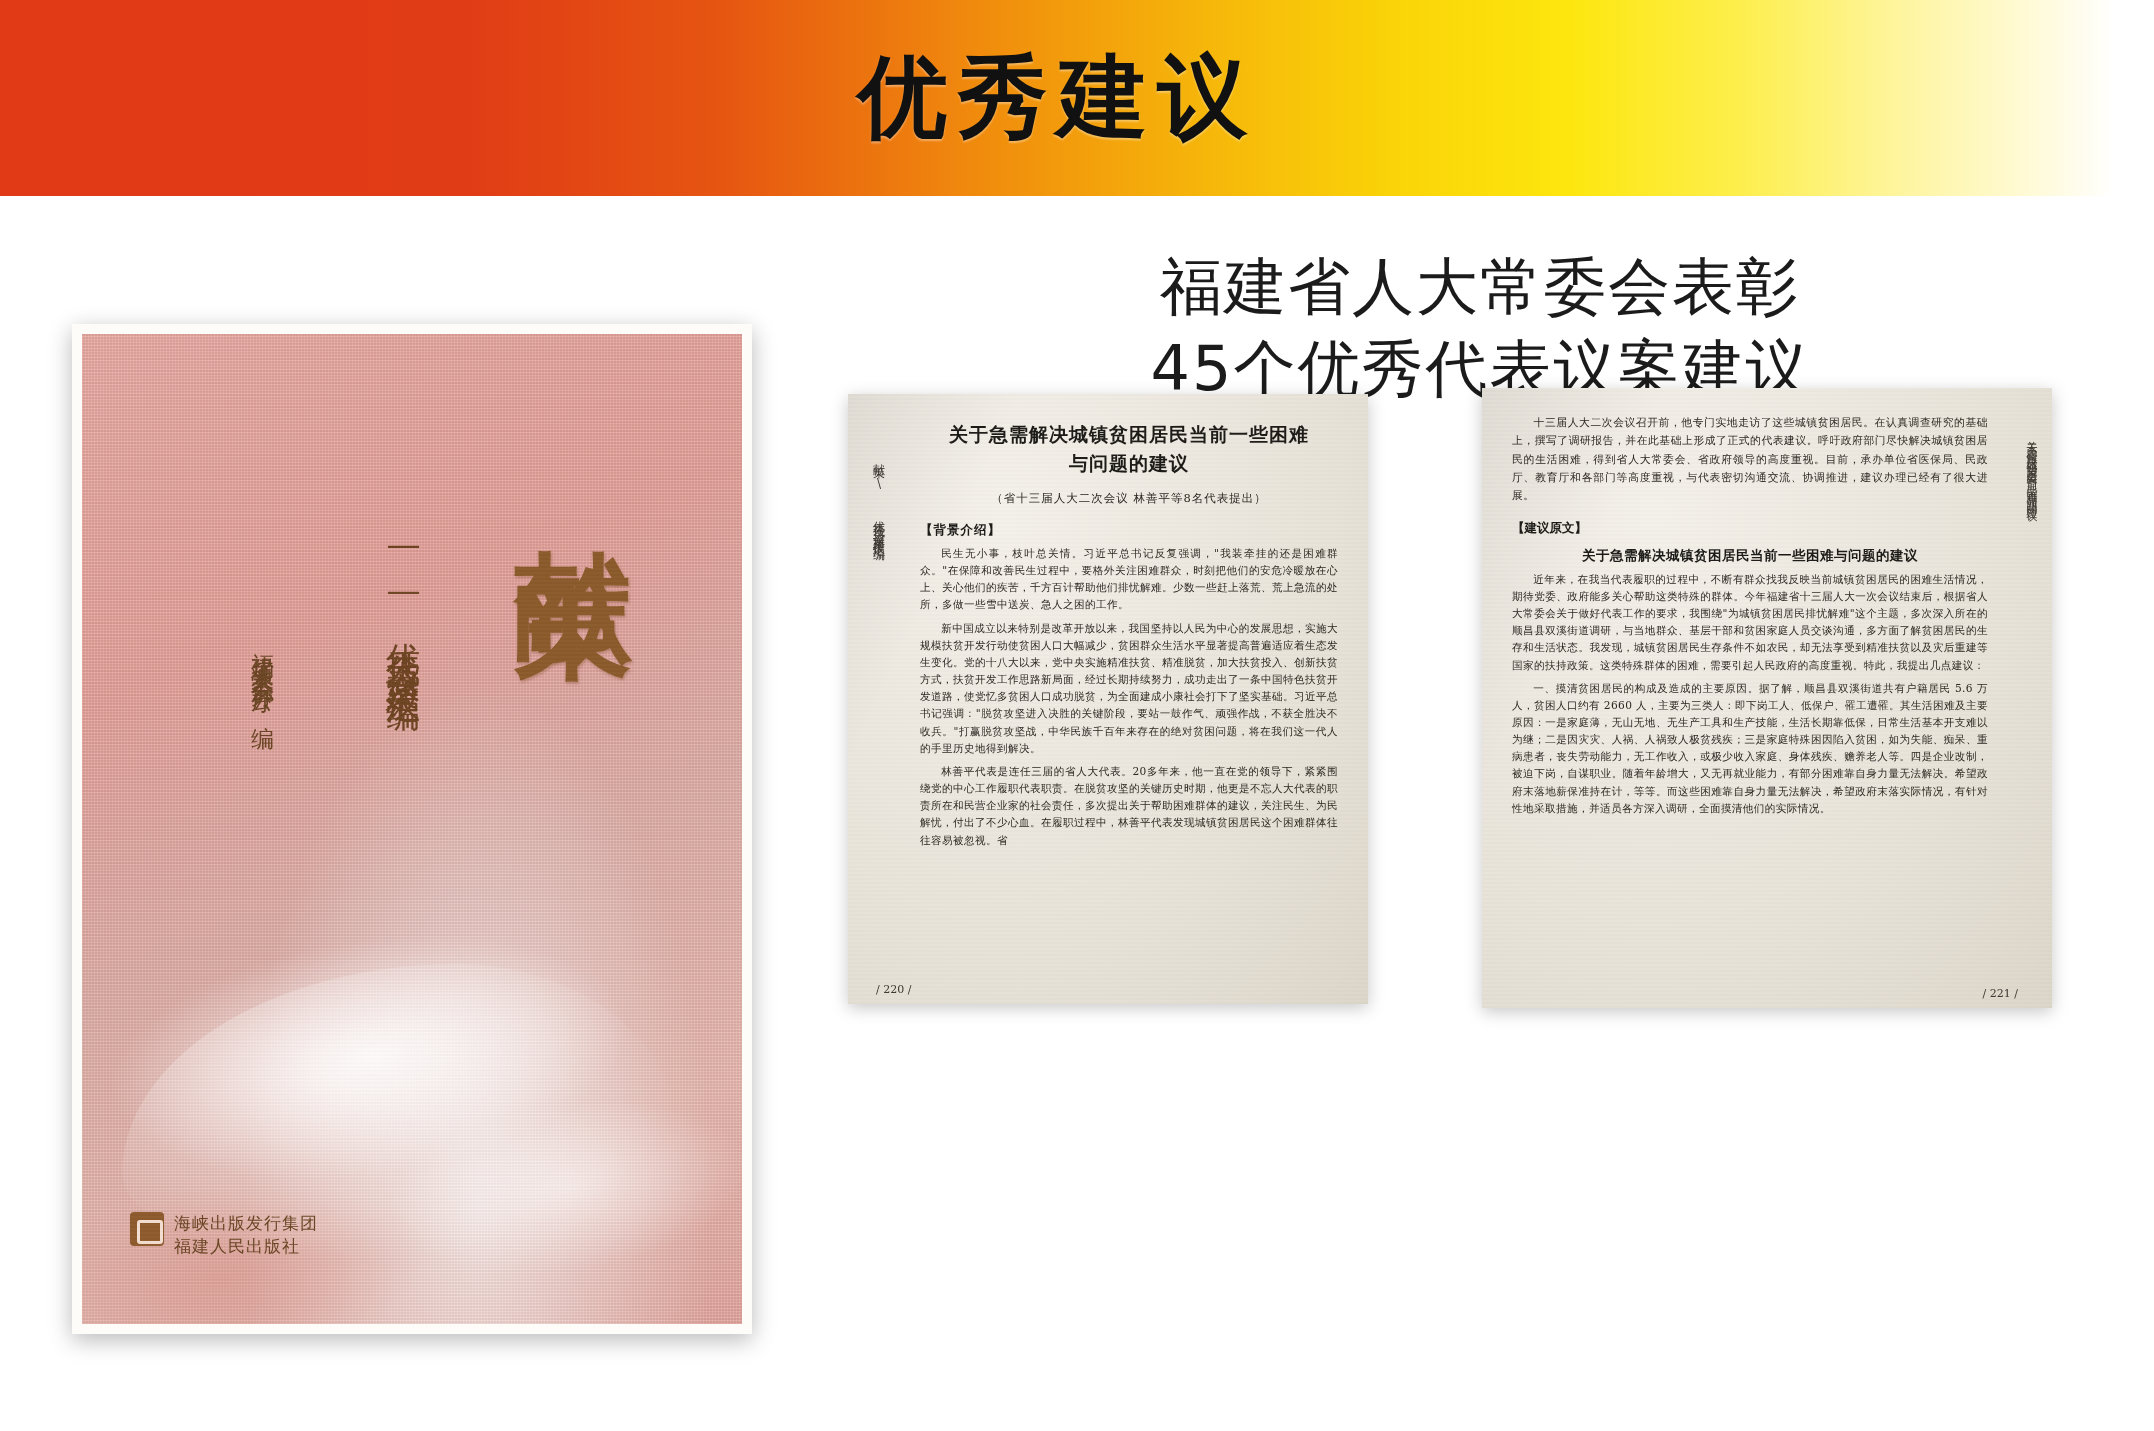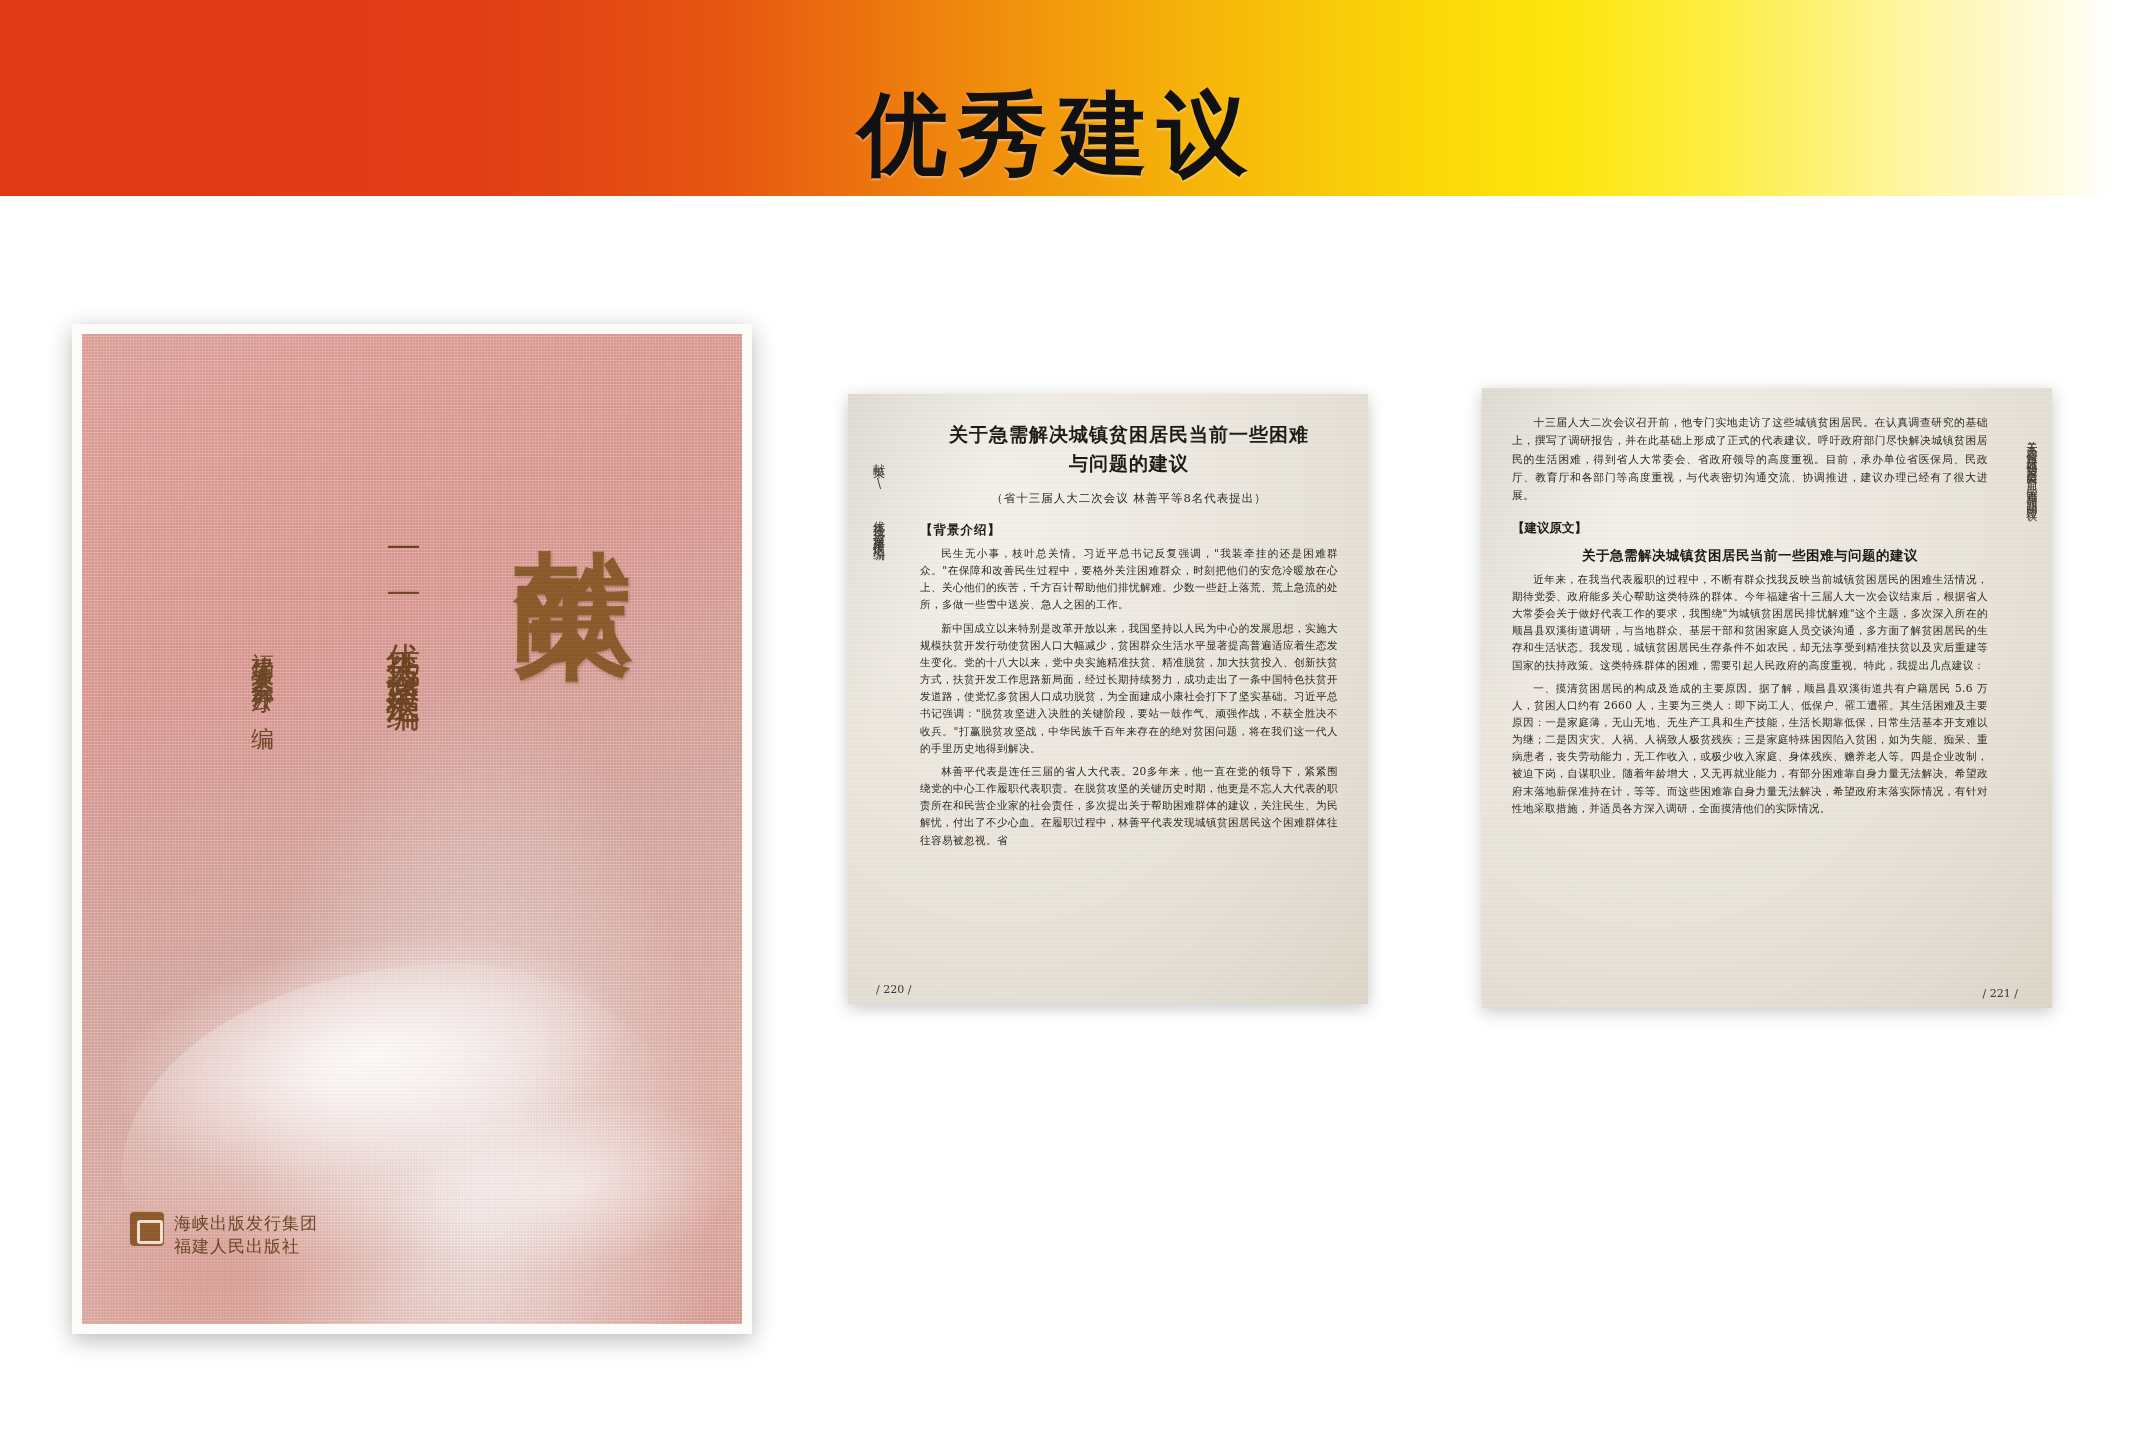--- a/index.html
+++ b/index.html
@@ -28,21 +28,21 @@
         #e65511 34%,
         #f08a0d 46%,
         #f6b60a 57%,
         #fad408 66%,
         #fde60d 74%,
         #fdee4a 82%,
         #fef5a0 90%,
         #fffbe0 97%,
         #ffffff 100%);
     display: flex;
-    align-items: flex-end;
+    align-items: center;
     justify-content: center;
   }
   .banner-title {
     color: #111111;
     font-size: 90px;
     font-weight: bold;
     letter-spacing: 10px;
     font-family: "DejaVu Sans", "Liberation Sans", sans-serif;
     text-shadow: 0 2px 2px rgba(255,255,255,0.35);
   }
@@ -333,20 +333,24 @@
         <div class="pub-logo"></div>
         <div class="pub-text">
           <div>海峡出版发行集团</div>
           <div>福建人民出版社</div>
         </div>
       </div>
       <div class="grain"></div>
     </div>
   </div>
 
+  <div class="headline">
+    <div>福建省人大常委会表彰</div>
+    <div>45个优秀代表议案建议</div>
+  </div>
 
   <div class="scan scan-left">
     <div class="scan-inner">
       <div class="scan-side-label">献策 \ 优秀代表议案建议汇编</div>
       <div class="body-col">
         <div class="scan-title">
           <div>关于急需解决城镇贫困居民当前一些困难</div>
           <div>与问题的建议</div>
         </div>
         <div class="scan-meta">（省十三届人大二次会议  林善平等8名代表提出）</div>

